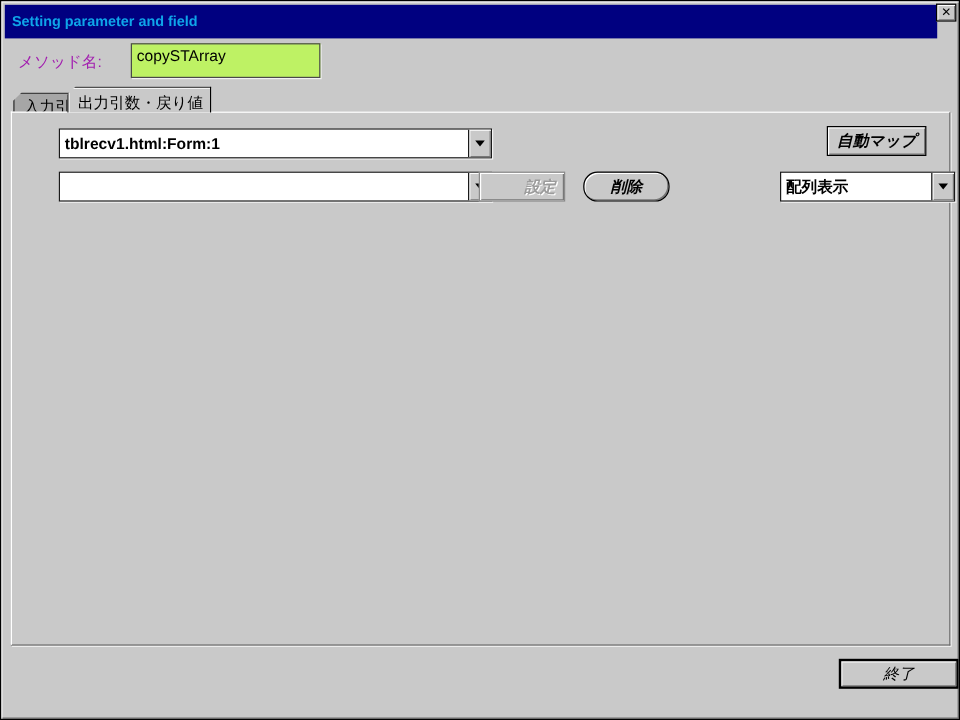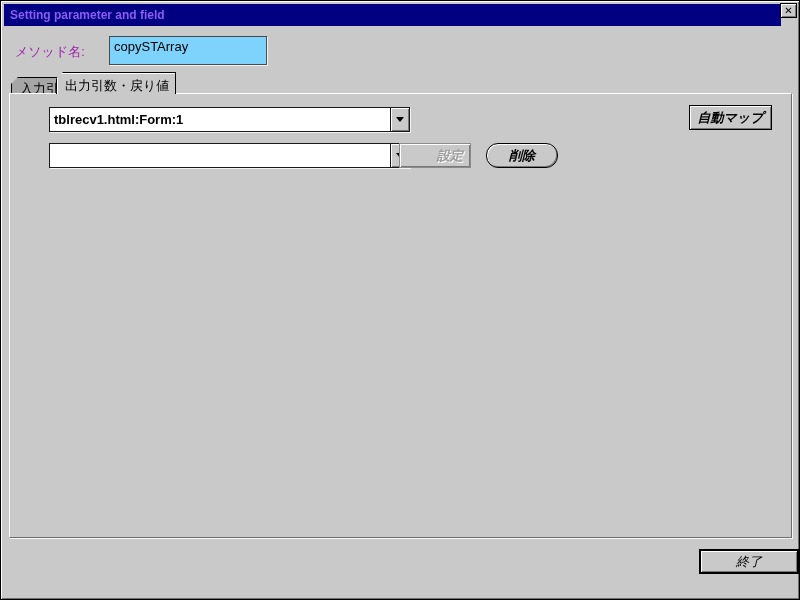--- a/index.html
+++ b/index.html
@@ -6,35 +6,35 @@
   *{box-sizing:border-box;}
   .dialog{
     position:relative;width:800px;height:600px;margin:0 auto;
     background:#c9c9c9;
     font-family:"Liberation Sans","DejaVu Sans",sans-serif;
     border:1px solid #000;
     box-shadow:inset 1px 1px 0 #ffffff, inset -1px -1px 0 #6e6e6e;
     overflow:hidden;
   }
   .titlebar{
-    position:absolute;left:3px;top:3px;right:18px;height:22px;
-    background:#000080;color:#8b5cf6;font-size:12px;font-weight:bold;
+    position:absolute;left:3px;top:3px;right:18px;height:28px;
+    background:#000080;color:#0ea5e9;font-size:12px;font-weight:bold;
     display:flex;align-items:center;padding-left:6px;
   }
   .close-btn{
     position:absolute;right:2px;top:2px;width:17px;height:15px;
     background:#c9c9c9;border:1px solid #000;
     box-shadow:inset 1px 1px 0 #fff, inset -1px -1px 0 #777;
     color:#000;font-size:10px;font-weight:bold;line-height:13px;text-align:center;
     cursor:default;
   }
   .label{position:absolute;font-size:13px;color:#a21caf;text-align:center;}
   .method-field{
     position:absolute;left:108px;top:35px;width:158px;height:29px;
-    background:#7dd3fc;border:1px solid #4a4a4a;
+    background:#bef264;border:1px solid #4a4a4a;
     box-shadow:1px 1px 0 #f2f2f2;
     font-size:13px;padding:2px 4px;color:#000;
     font-family:"Liberation Sans","DejaVu Sans",sans-serif;
   }
   
   .tab{
     position:absolute;font-size:13px;padding:2px 6px 0 8px;
     border:1px solid #000;border-bottom:none;
     clip-path:polygon(7px 0,100% 0,100% 100%,0 100%,0 7px);
   }
@@ -131,20 +131,26 @@
     <span class="val"></span>
     <span class="arrow-btn">
       <span class="tri"></span>
     </span>
   </div>
 
   <div class="btn disabled" style="left:398px;top:142px;width:72px;z-index:4;padding-left:30px;">設定</div>
 
   <div class="btn" style="left:485px;top:142px;width:72px;z-index:4;border-radius:12px;">削除</div>
 
+  <div class="combo" style="left:625px;top:142px;width:146px;z-index:4;">
+    <span class="val">配列表示</span>
+    <span class="arrow-btn">
+      <span class="tri"></span>
+    </span>
+  </div>
 
   <div class="scrollpane">
     <table class="grid">
       <colgroup>
         <col style="width:18px">
           <col style="width:97px">
         <col style="width:303px">
           <col style="width:302px">
       </colgroup>
       <thead>

